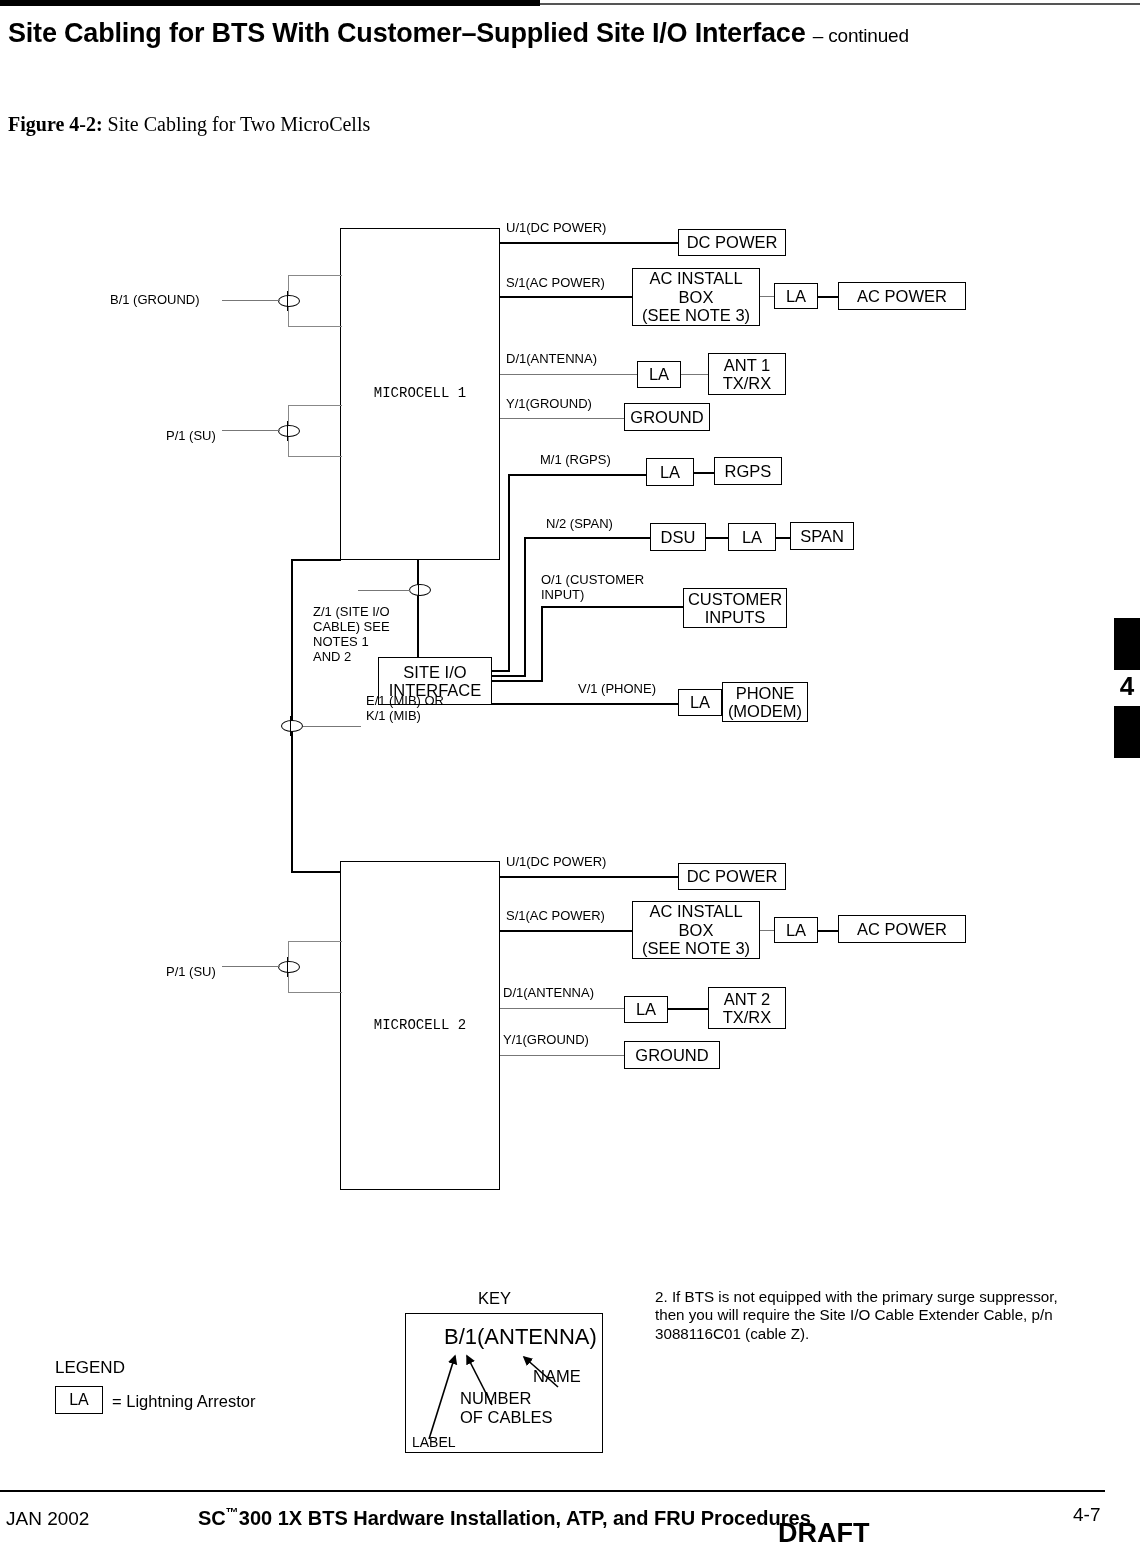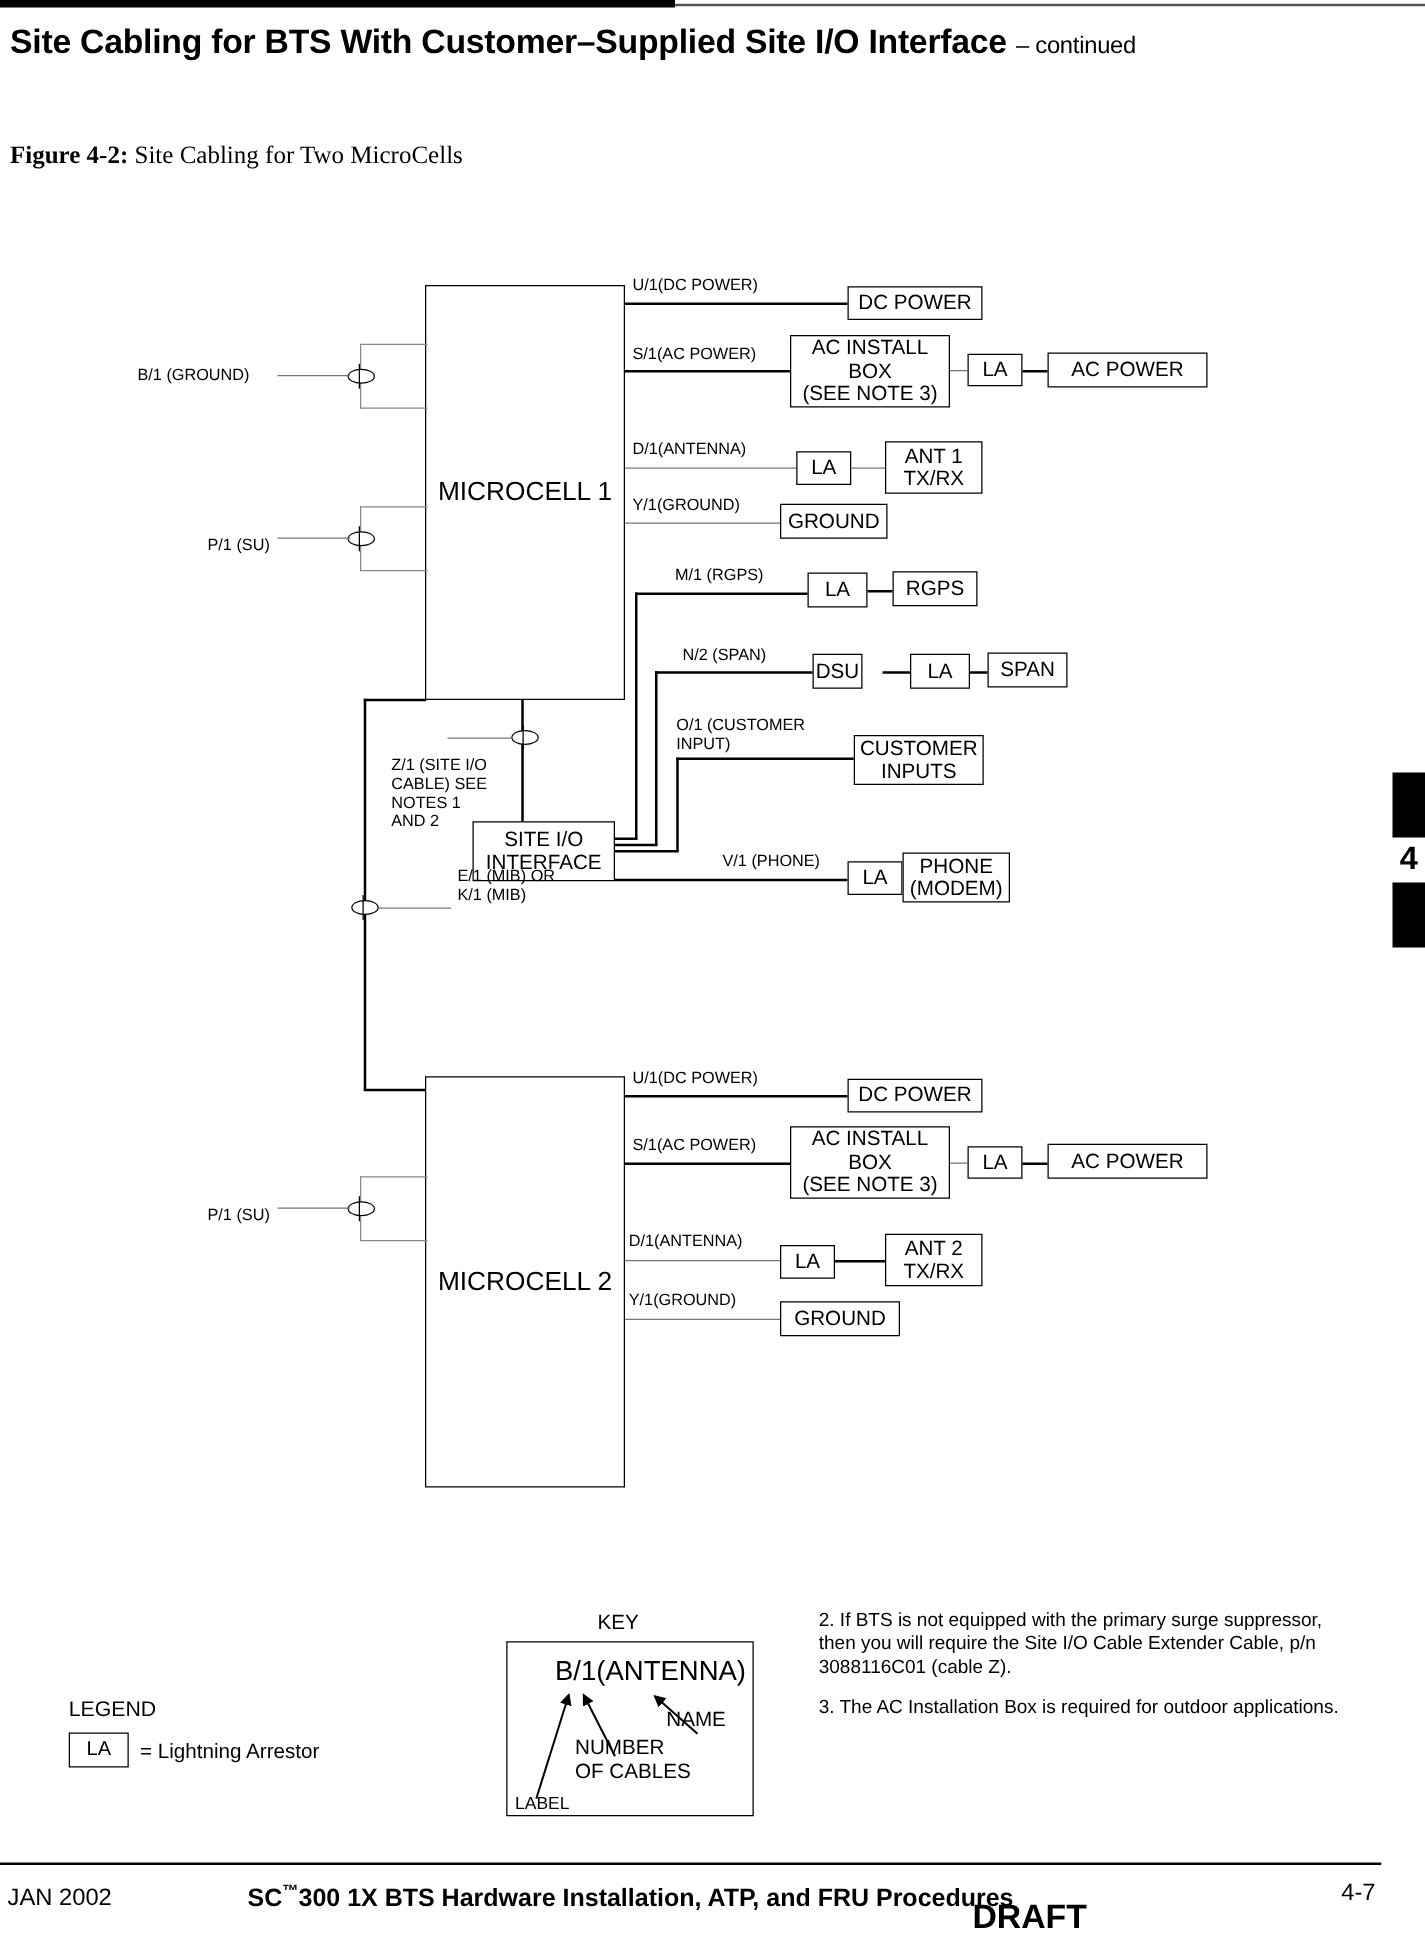--- a/index.html
+++ b/index.html
@@ -65,21 +65,21 @@
     border: 1.8px solid #000;
     box-sizing: border-box;
     display: flex;
     align-items: center;
     justify-content: center;
     text-align: center;
     font-size: 16.5px;
     line-height: 1.12;
     background: #fff;
   }
-  .box.big { font-size: 21px; }
+  .box.big { font-size: 14px; font-family: Liberation Mono, monospace; }
 
   .lbl {
     font-size: 13px;
     white-space: nowrap;
     line-height: 1.16;
   }
   .lbl.ml { white-space: normal; }
 
   
   .conn { width: 22px; height: 12px; }
@@ -239,21 +239,21 @@
 <div class="abs hline" style="left:508px; top:474px; width:140px;"></div>
 <div class="abs lbl" style="left:540px; top:452px;">M/1 (RGPS)</div>
 <div class="abs box" style="left:646px; top:458px; width:48px; height:28px;">LA</div>
 <div class="abs hline" style="left:694px; top:472px; width:22px;"></div>
 <div class="abs box" style="left:714px; top:457px; width:68px; height:28px;">RGPS</div>
 
 <div class="abs vline" style="left:524px; top:537px; height:139px;"></div>
 <div class="abs hline" style="left:492px; top:675px; width:34px;"></div>
 <div class="abs hline" style="left:524px; top:537px; width:128px;"></div>
 <div class="abs lbl" style="left:546px; top:516px;">N/2 (SPAN)</div>
-<div class="abs box" style="left:650px; top:523px; width:40px; height:28px;">DSU</div>
+<div class="abs box" style="left:650px; top:523px; width:56px; height:28px;">DSU</div>
 <div class="abs hline" style="left:706px; top:537px; width:24px;"></div>
 <div class="abs box" style="left:728px; top:523px; width:48px; height:28px;">LA</div>
 <div class="abs hline" style="left:776px; top:537px; width:16px;"></div>
 <div class="abs box" style="left:790px; top:522px; width:64px; height:28px;">SPAN</div>
 
 <div class="abs vline" style="left:541px; top:606px; height:75px;"></div>
 <div class="abs hline" style="left:492px; top:680px; width:51px;"></div>
 <div class="abs hline" style="left:541px; top:606px; width:144px;"></div>
 <div class="abs lbl ml" style="left:541px; top:572px; width:132px;">
   <span style="white-space:pre-line;">O/1 (CUSTOMER
@@ -333,21 +333,20 @@
       <path d="M0,0 L6,3 L0,6 z" fill="#000"></path>
     </marker>
   </defs>
   <line x1="24" y1="126" x2="50" y2="43" stroke="#000" stroke-width="1.6" marker-end="url(#ah)"></line>
   <line x1="87" y1="92" x2="62" y2="43" stroke="#000" stroke-width="1.6" marker-end="url(#ah)"></line>
   <line x1="153" y1="74" x2="119" y2="44" stroke="#000" stroke-width="1.6" marker-end="url(#ah)"></line>
 </svg>
 
 <div class="abs" id="notes-block">
   <div class="nt">2.  If BTS is not equipped with the primary surge suppressor, then you will require the Site I/O Cable Extender Cable, p/n 3088116C01 (cable Z).</div>
-  <div class="nt">3.  The AC Installation Box is required for outdoor applications.</div>
 </div>
 
 <div class="abs" id="footer-rule"></div>
 <div class="abs" id="footer-date">JAN 2002</div>
 <div class="abs" id="footer-title">
   <span>SC</span><span class="tm">™</span><span>300 1X BTS Hardware Installation, ATP, and FRU Procedures</span>
 </div>
 <div class="abs" id="footer-draft">DRAFT</div>
 <div class="abs" id="footer-page">4-7</div>
 

